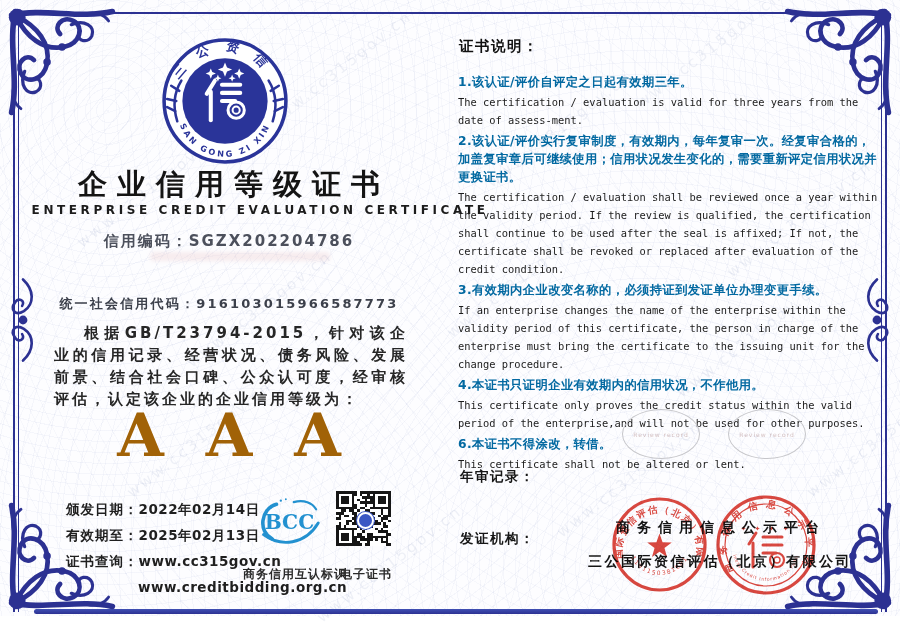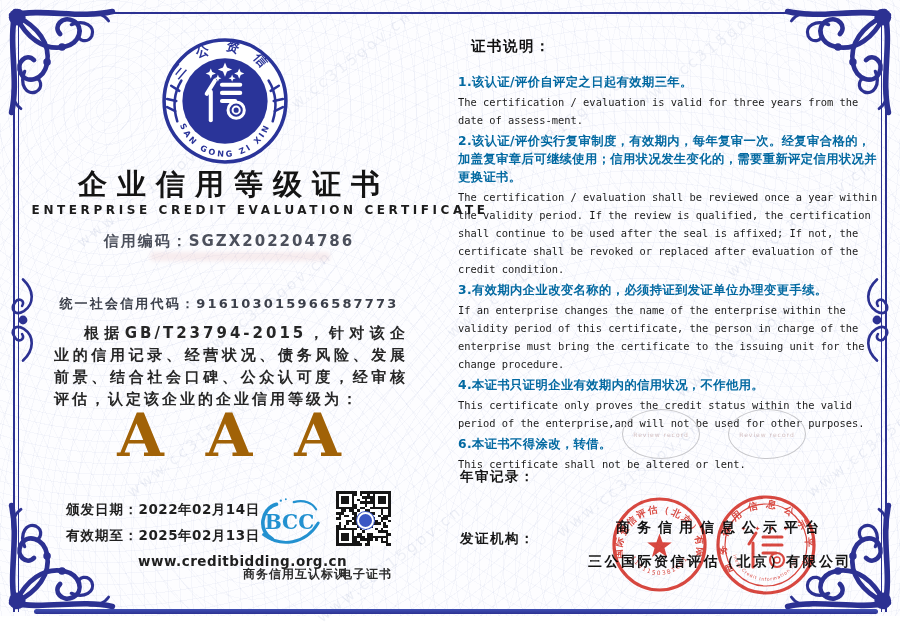--- a/index.html
+++ b/index.html
@@ -90,21 +90,21 @@
   .qr-center{
     position:absolute;left:357px;top:512px;width:13px;height:13px;border-radius:50%;
     background:#3a57c4;border:2px solid #fff;box-shadow:0 0 0 1px #3a57c4;
   }
   .caption{position:absolute;font-size:12px;font-weight:700;color:#2a2a2a;letter-spacing:1px;white-space:nowrap;}
   .cap-bcc{left:243px;top:566px;}
   .cap-qr{left:340px;top:566px;}
 
   
   .instr-head{
-    position:absolute;left:459px;top:37px;font-size:14.5px;font-weight:700;color:#101010;letter-spacing:1.5px;margin-left:12px;
+    position:absolute;left:459px;top:37px;font-size:14.5px;font-weight:700;color:#101010;letter-spacing:1.5px;
   }
   .instr-list{position:absolute;left:458px;top:70px;width:420px;}
   .instr-item .zh{
     font-size:12.3px;font-weight:700;color:#0369a1;line-height:18px;letter-spacing:0.4px;margin-top:3px;
   }
   .instr-item .en{
     font-family:"DejaVu Sans Mono","Liberation Mono",monospace;
     font-size:10.4px;color:#1b1b1b;line-height:18px;margin:2px 0 2px;
   }
   .review-label{
@@ -250,20 +250,23 @@
   <div class="statement">根据GB/T23794-2015，针对该企业的信用记录、经营状况、债务风险、发展前景、结合社会口碑、公众认可度，经审核评估，认定该企业的企业信用等级为：</div>
   <div class="grade">AAA</div>
 
   <div class="info">
     <div class="row">
       <span class="lbl">颁发日期：</span><span class="val">2022年02月14日</span>
     </div>
     <div class="row">
       <span class="lbl">有效期至：</span><span class="val">2025年02月13日</span>
     </div>
+    <div class="row">
+      <span class="lbl">证书查询：</span><span class="val">www.cc315gov.cn</span>
+    </div>
     <div class="row url2">
       <span class="val">www.creditbidding.org.cn</span>
     </div>
   </div>
 
   <svg class="bcc" viewBox="0 0 100 72">
     <g fill="none" stroke="#2391d0" stroke-linecap="round">
       <path d="M34,10 C12,16 8,48 28,58" stroke-width="5"></path>
       <path d="M16,52 C40,70 74,66 92,36" stroke-width="4"></path>
       <path d="M58,7 C72,3 84,8 89,17" stroke-width="3"></path>

